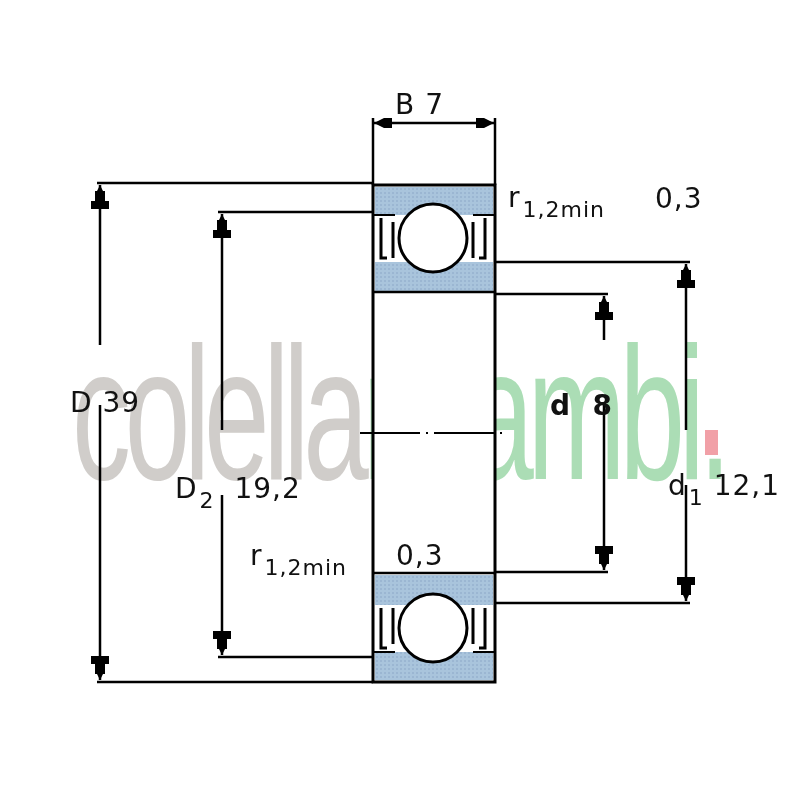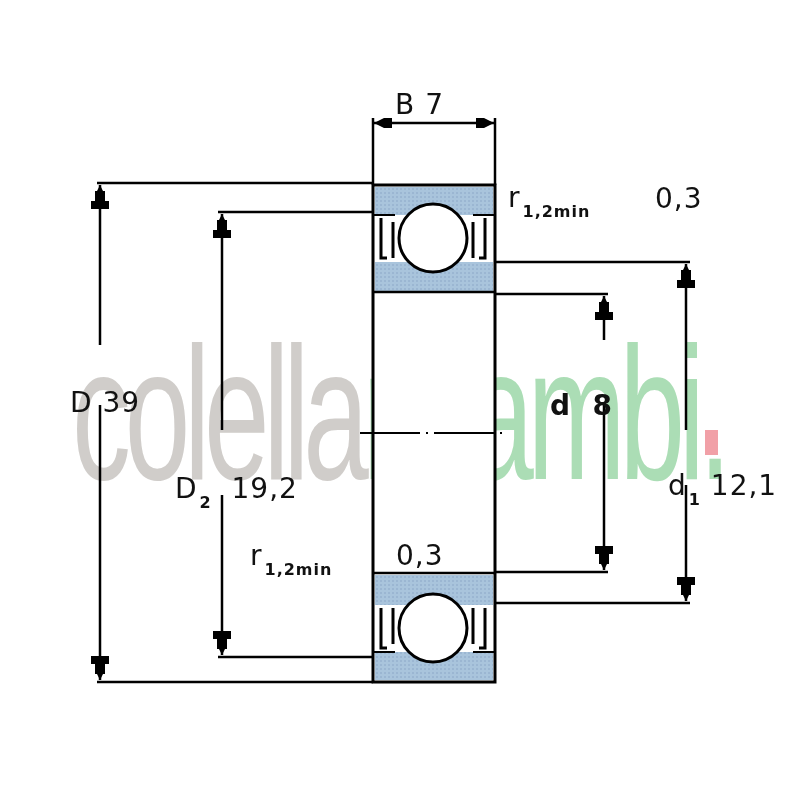--- a/index.html
+++ b/index.html
@@ -1,20 +1,20 @@
 <!DOCTYPE html>
 <html><head>
   <meta charset="utf-8">
   <style>
     html, body { margin: 0; padding: 0; background: #ffffff; }
     body { width: 800px; height: 800px; position: relative; overflow: hidden; font-family: "Liberation Sans", sans-serif; }
     #stage { position: absolute; left: 0; top: 0; width: 800px; height: 800px; }
     svg { position: absolute; left: 0; top: 0; }
     .lbl { position: absolute; color: #111; font-family: "DejaVu Sans", sans-serif; font-size: 28px; line-height: 1; white-space: nowrap; letter-spacing: 1px; margin-top: 27px; }
-    .sub { font-size: 16px; position: relative; top: 10px; margin-left: 2px; font-weight: bold; }
+    .sub { font-size: 22px; position: relative; top: 10px; margin-left: 2px; }
     .wm { position: absolute; left: 72px; top: 318px; font-family: "Liberation Sans", sans-serif; font-size: 190px; line-height: 1; letter-spacing: -10px; transform: scaleX(0.62); transform-origin: 0 0; white-space: nowrap; }
     .wm-a { color: rgba(190,186,182,0.72); }
     .wm-b { color: rgba(120,200,135,0.62); }
     .wm-dot { position: absolute; left: 705px; top: 430px; width: 13px; height: 25px; background: rgba(235,120,130,0.7); }
   </style>
 </head>
 <body>
 
 <div id="stage">
 

